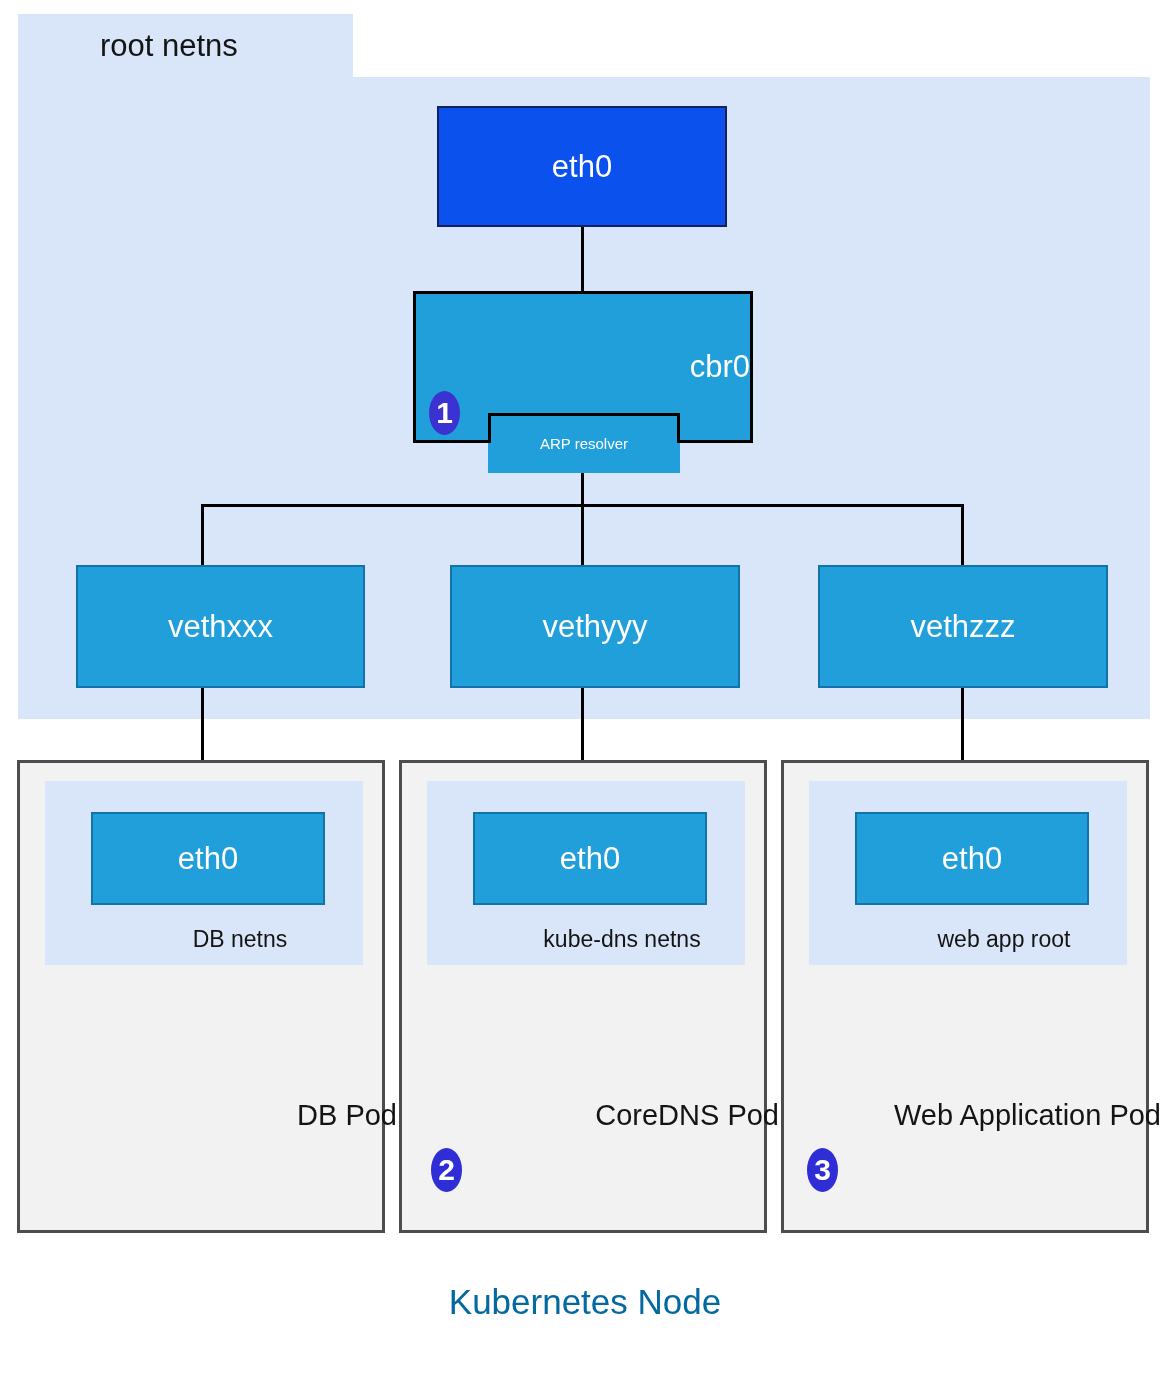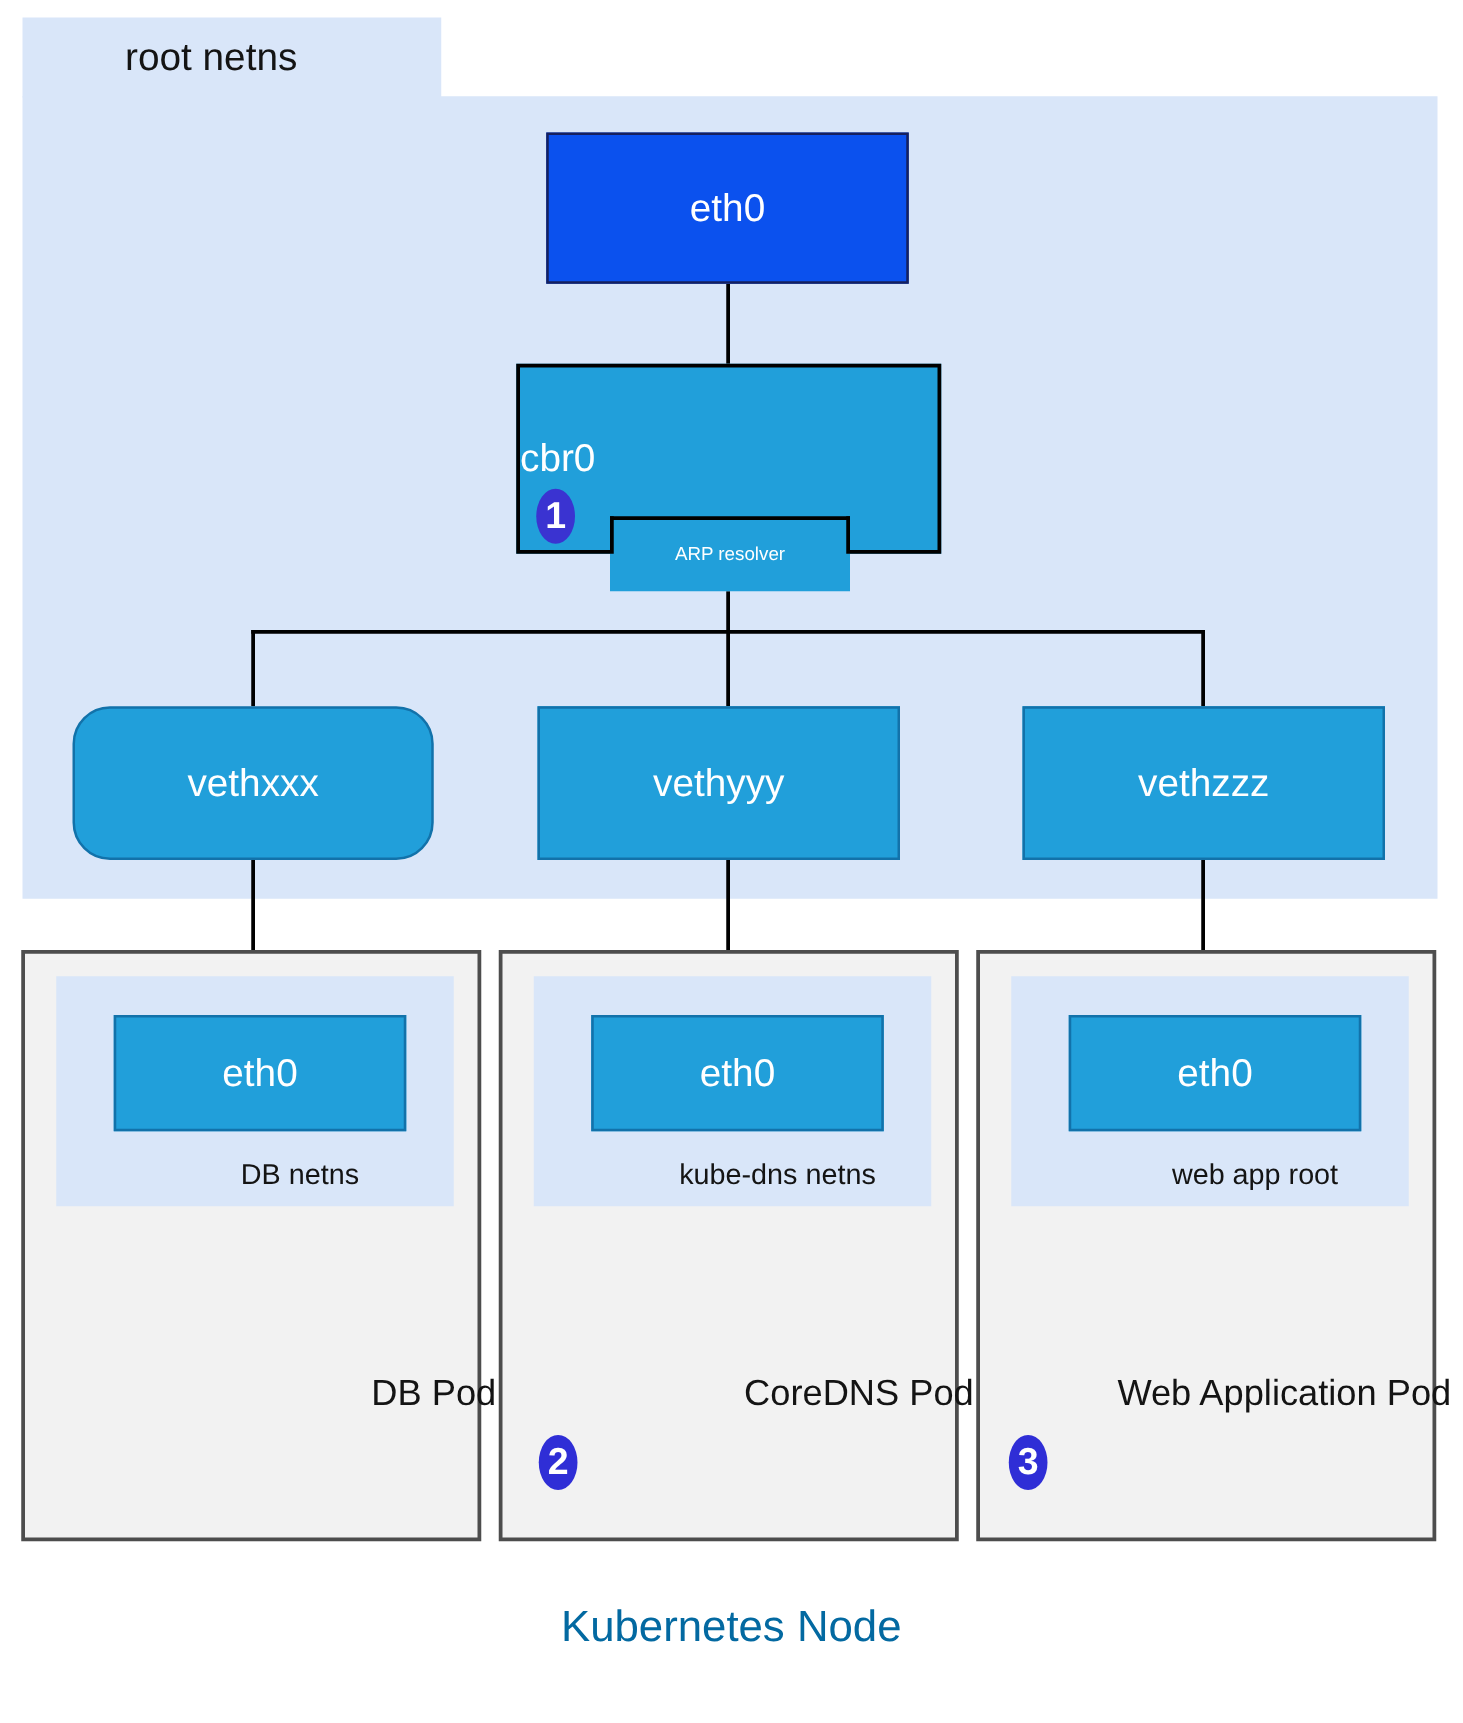--- a/index.html
+++ b/index.html
@@ -31,36 +31,36 @@
   }
   .eth0-top {
     left: 437px; top: 106px; width: 290px; height: 121px;
     background: #0b51ee; border: 2px solid #16205e;
     color: #ffffff; display: flex; align-items: center; justify-content: center;
     font-size: 31px;
   }
   .cbr0 {
     left: 413px; top: 291px; width: 340px; height: 152px;
     background: #219fda; border: 3px solid #000000;
-    color: #ffffff; display: flex; align-items: center; justify-content: flex-start;
+    color: #ffffff; display: flex; align-items: center; justify-content: flex-end;
     font-size: 31px;
   }
   .arp {
     left: 488px; top: 413px; width: 192px; height: 60px;
     background: #219fda; color: #ffffff;
     display: flex; align-items: center; justify-content: center;
     font-size: 15px; z-index: 3;
   }
   .arp-border {
     position: absolute; left: 0; top: 0; width: 100%; height: 30px;
     border: 3px solid #000000; border-bottom: none; box-sizing: border-box;
   }
   .veth { top: 565px; height: 123px; }
-  .veth-xxx { left: 58px;  width: 289px; border-radius: 30px; }
-  .veth-yyy { left: 430px; width: 290px; }
+  .veth-xxx { left: 76px;  width: 289px; }
+  .veth-yyy { left: 450px; width: 290px; }
   .veth-zzz { left: 818px; width: 290px; }
 
   
   .badge {
     position: absolute;
     width: 31px; height: 44px;
     border-radius: 50%;
     background: #2f2ed6;
     color: #ffffff;
     display: flex; align-items: center; justify-content: center;

